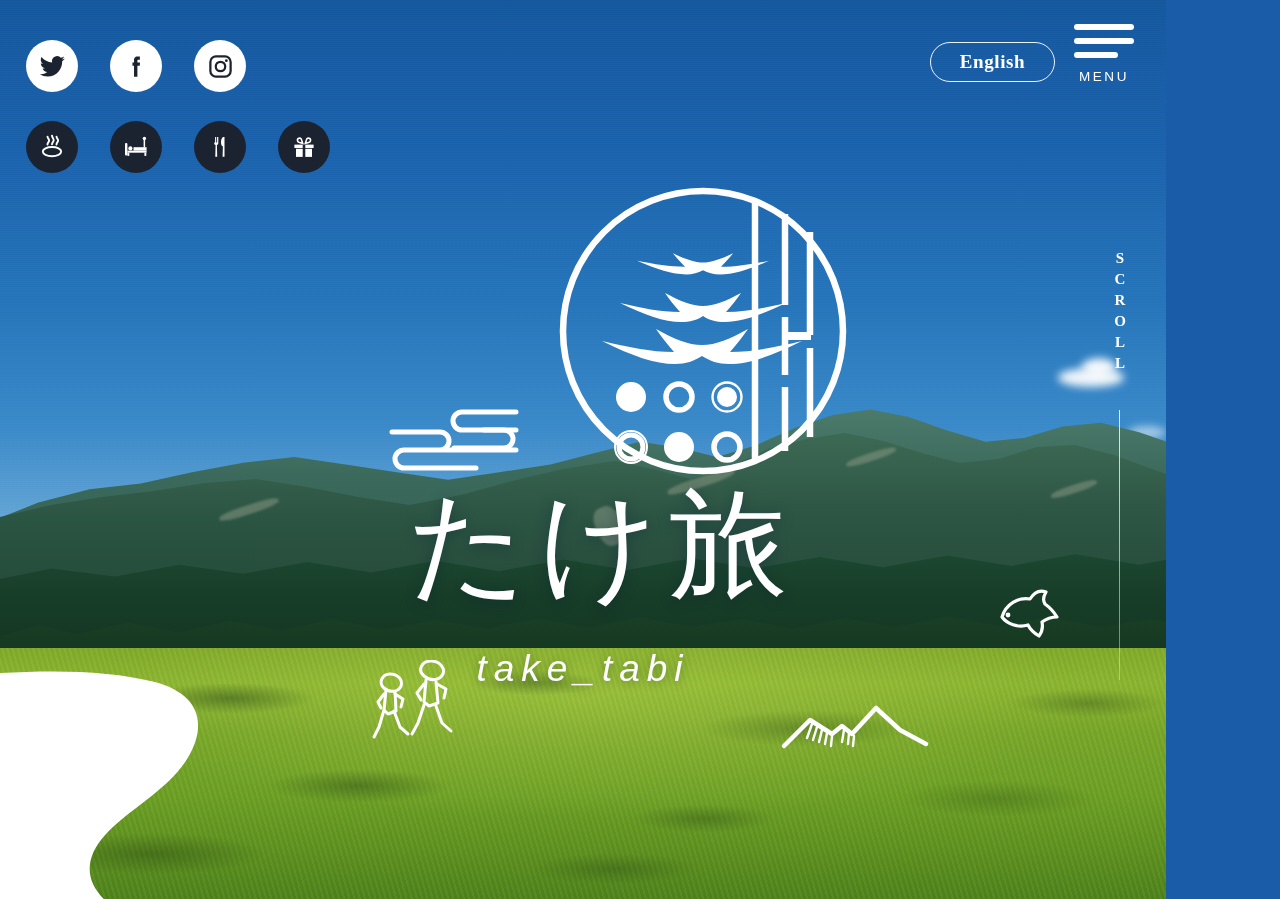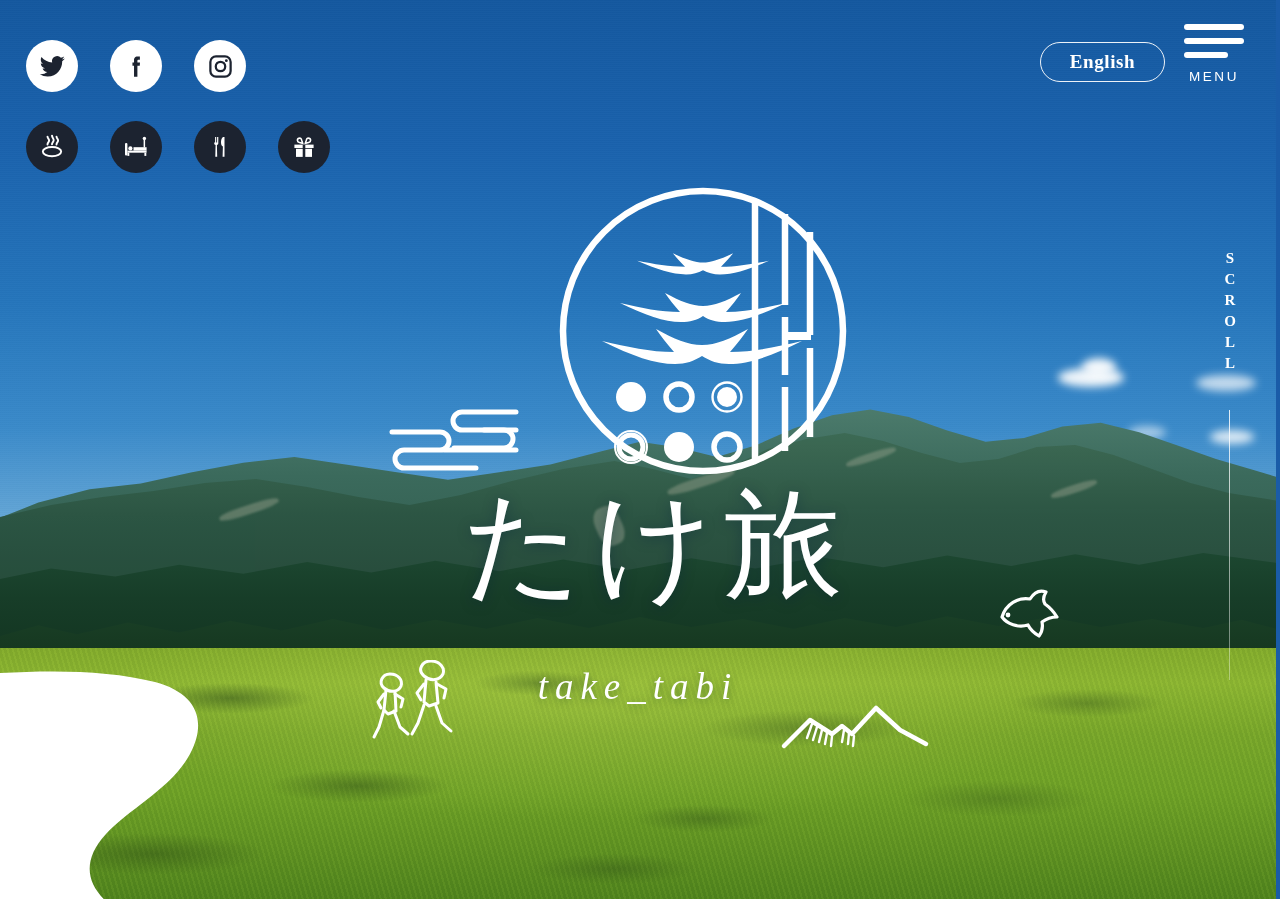--- a/index.html
+++ b/index.html
@@ -1,20 +1,20 @@
 <!DOCTYPE html>
 <html><head>
 <meta charset="utf-8">
 <title>たけ旅 take_tabi</title>
 <style>
   * { margin:0; padding:0; box-sizing:border-box; }
   html,body { width:1280px; height:899px; overflow:hidden; background:#1a5ca8; }
   body { font-family:"Liberation Sans", sans-serif; }
 
-  #stage { position:relative; width:1276px; height:899px; overflow:hidden; }
+  #stage { position:relative; width:1166px; height:899px; overflow:hidden; }
 
   
   .photo { position:absolute; inset:0; overflow:hidden; }
 
   .sky {
     position:absolute; left:0; top:0; width:1280px; height:520px;
     background:linear-gradient(to bottom,#14589f 0%,#1a62ad 28%,#2575bb 58%,#3a8ac9 82%,#64a6d6 100%);
   }
   .sky-noise {
     position:absolute; inset:0;
@@ -162,25 +162,24 @@
     text-align:center;
     font-family:"Liberation Serif", serif;
     color:#fff; font-size:118px; line-height:1;
     letter-spacing:10px;
     text-shadow:0 2px 14px rgba(0,30,60,.35);
     padding-left:39px;
   }
   .title-en {
     position:absolute; left:0; right:0; top:648px;
     text-align:center;
-    font-family:Liberation Serif, serif;
+    font-family:Liberation Sans, sans-serif;
     font-style:italic; color:#fff; font-size:37px;
     letter-spacing:7px;
     text-shadow:0 2px 10px rgba(0,40,20,.4);
-    margin-top:17px;
   }
 
   
   .doodle { position:absolute; }
   .doodle svg { display:block; }
   .d-cloud  { left:384px; top:400px; }
   .d-people { left:362px; top:660px; }
   .d-fish   { left:992px; top:589px; }
   .d-mount  { left:780px; top:700px; }
 </style>

